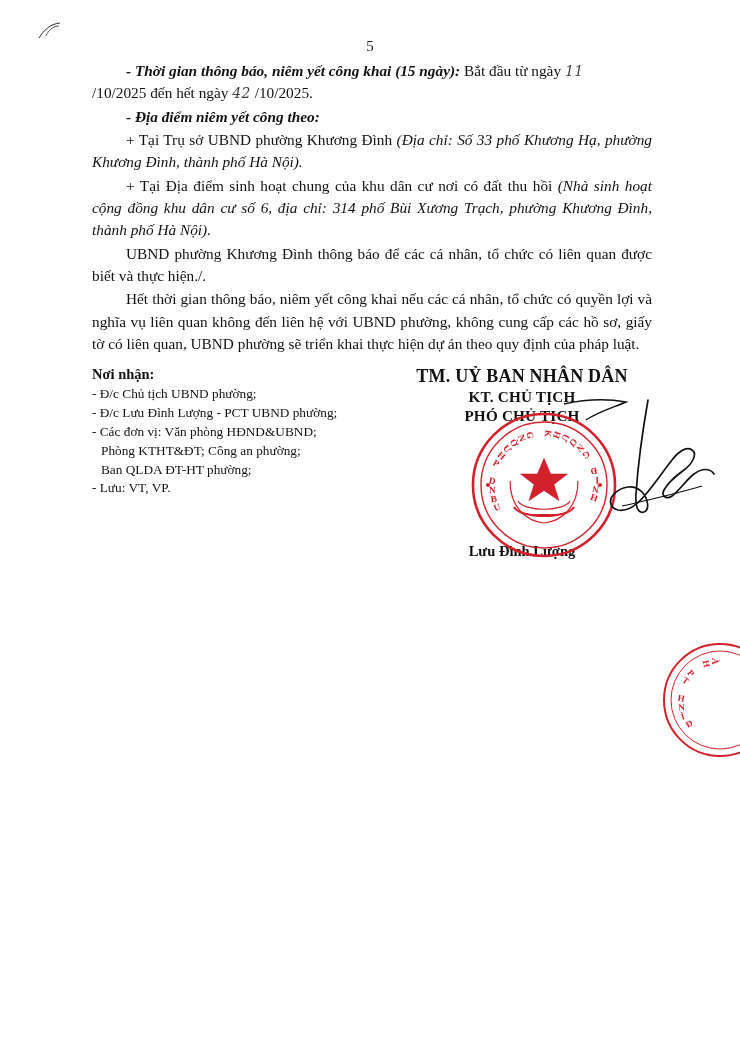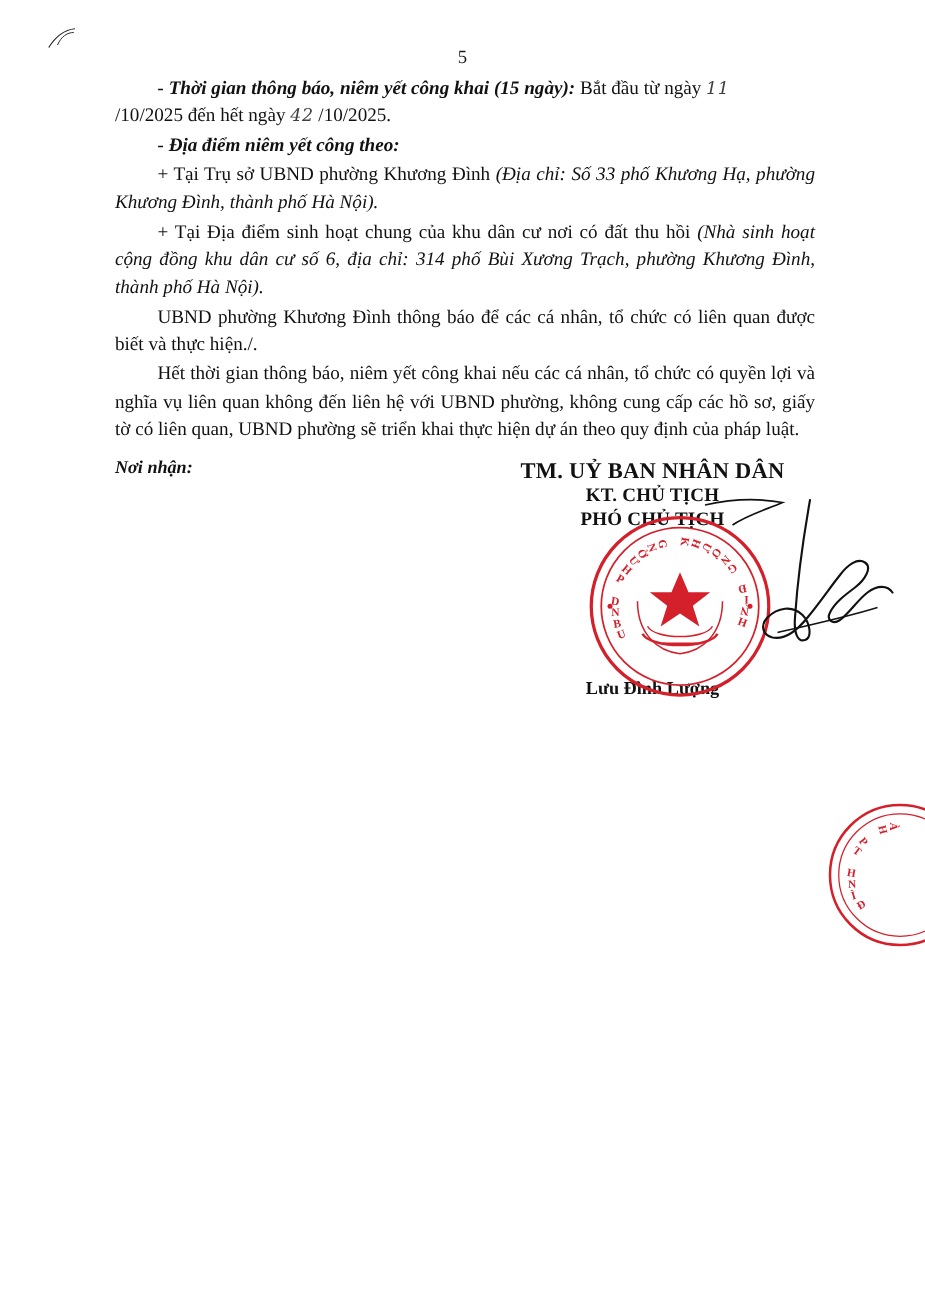--- a/index.html
+++ b/index.html
@@ -67,21 +67,20 @@
     height: 200px;
   }
   .recipients {
     position: absolute;
     left: 0;
     top: 0;
     width: 260px;
   }
   .recipients .title {
     font-weight: bold;
-    font-style: italic;
     font-size: 14.5px;
     margin-bottom: 2px;
   }
   .recipients ul {
     list-style: none;
     margin: 0;
     padding: 0;
   }
   .recipients li {
     font-size: 13.3px;
@@ -218,20 +217,28 @@
     <p class="para indent">UBND phường Khương Đình thông báo để các cá nhân, tổ chức có liên quan được biết và thực hiện./.</p>
 
     <p class="para indent">Hết thời gian thông báo, niêm yết công khai nếu các cá nhân, tổ chức có quyền lợi và nghĩa vụ liên quan không đến liên hệ với UBND phường, không cung cấp các hồ sơ, giấy tờ có liên quan, UBND phường sẽ triển khai thực hiện dự án theo quy định của pháp luật.</p>
 
   </div>
 
   <div class="sig-area">
 
     <div class="recipients">
       <div class="title">Nơi nhận:</div>
+      <ul>
+        <li>- Đ/c Chủ tịch UBND phường;</li>
+        <li>- Đ/c Lưu Đình Lượng - PCT UBND phường;</li>
+        <li>- Các đơn vị: Văn phòng HĐND&amp;UBND;</li>
+        <li class="sub">Phòng KTHT&amp;ĐT; Công an phường;</li>
+        <li class="sub">Ban QLDA ĐT-HT phường;</li>
+        <li>- Lưu: VT, VP.</li>
+      </ul>
     </div>
 
     <div class="signer">
       <div class="l1">TM. UỶ BAN NHÂN DÂN</div>
       <div class="l2">KT. CHỦ TỊCH</div>
       <div class="l3">PHÓ CHỦ TỊCH</div>
       <div class="name">Lưu Đình Lượng</div>
     </div>
 
     <div class="stamp">

